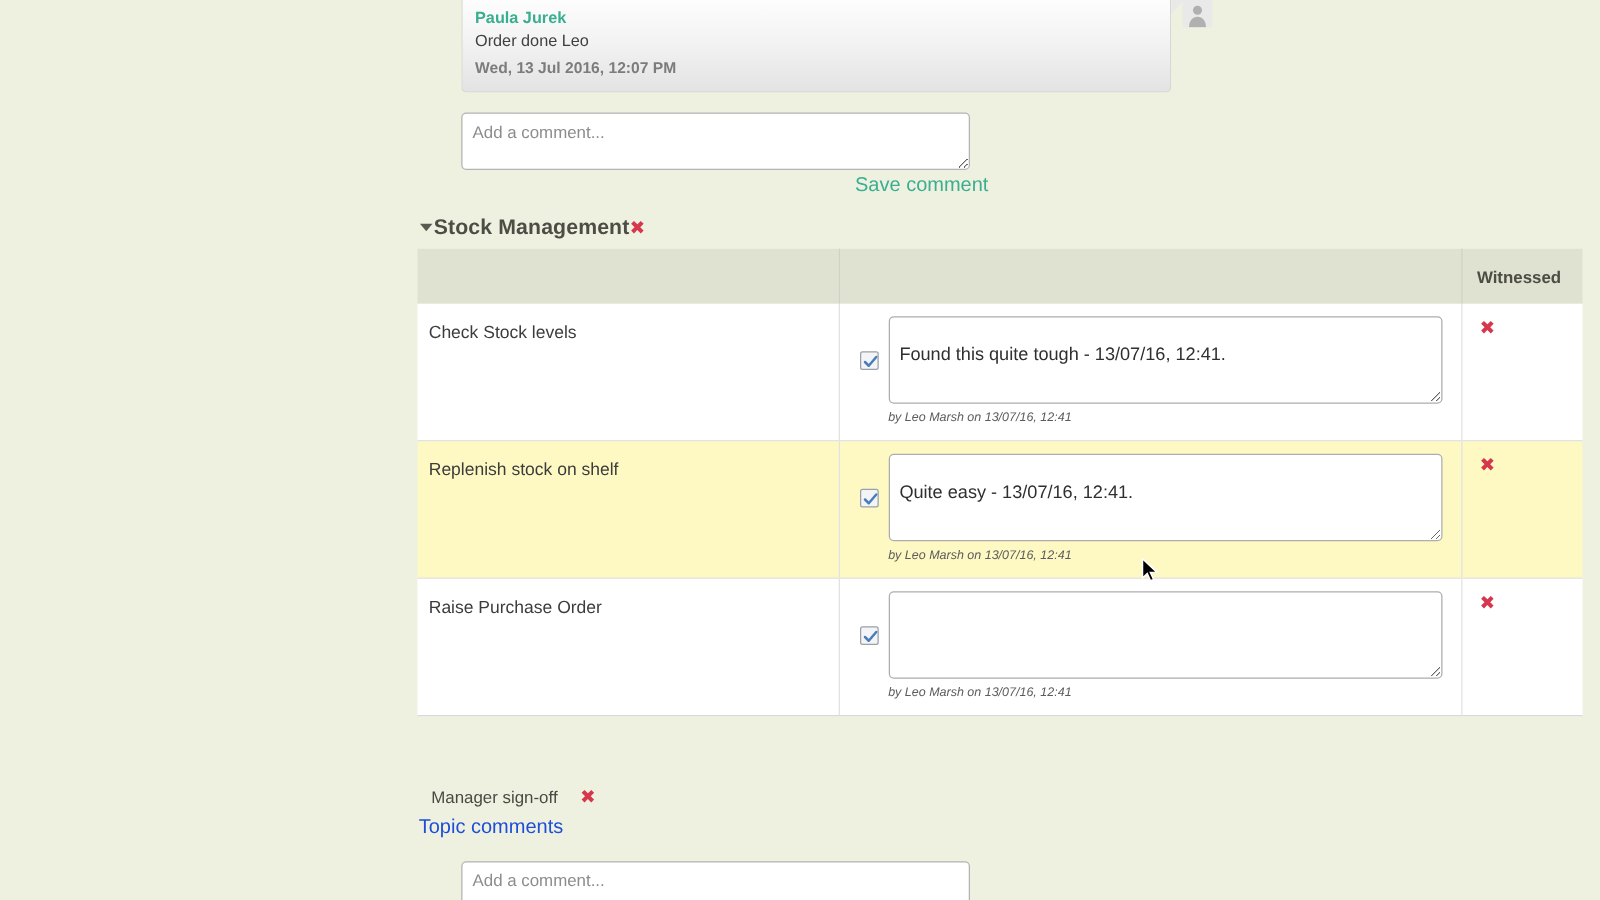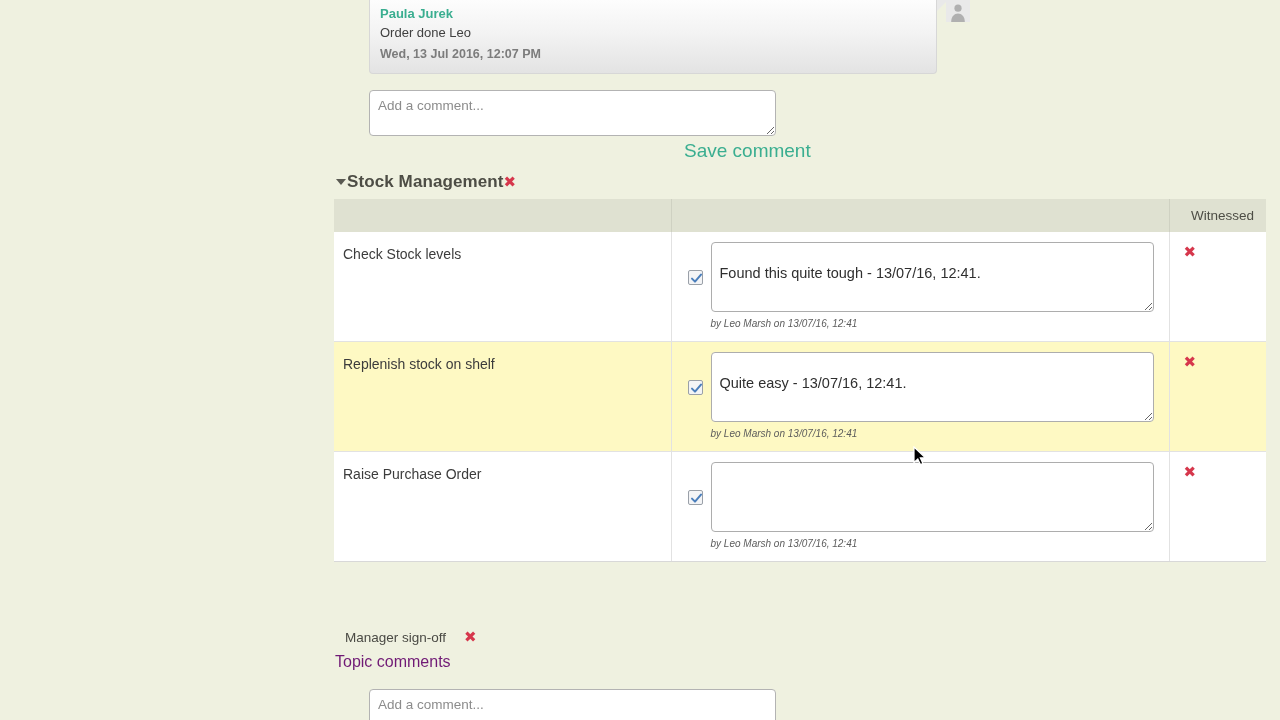--- a/index.html
+++ b/index.html
@@ -85,21 +85,21 @@
     padding: 6px 8px;
     resize: vertical;
     outline: none;
     line-height: 18px;
   }
   textarea.ta::placeholder { color: #8c8c8c; }
   .save-link {
     position: absolute;
     left: 684px; top: 140px;
     color: #3aae90;
-    font-size: 19px;
+    font-size: 16px;
     text-decoration: none;
     cursor: pointer;
   }
 
   
   .section-head {
     position: absolute;
     left: 336px; top: 171px;
     display: flex;
     align-items: center;
@@ -131,26 +131,26 @@
   
   .tbl {
     position: absolute;
     left: 334px; top: 199px;
     width: 932px;
     border-collapse: collapse;
     table-layout: fixed;
   }
   .tbl th {
     background: #dfe1d1;
-    height: 33px;
+    height: 44px;
     padding: 0 12px;
     font-size: 13.5px;
     color: #4d4d45;
-    text-align: right;
-    font-weight: normal;
+    text-align: left;
+    font-weight: bold;
     border: none;
   }
   .tbl th.c0 { width: 337px; }
   .tbl th.c1 { width: 498px; border-left: 1px solid #cfd1c2; }
   .tbl th.c2 { width: 97px;  border-left: 1px solid #cfd1c2; }
   .tbl td {
     vertical-align: top;
     border-bottom: 1px solid #e2e2e2;
     background: #ffffff;
     padding: 0;
@@ -213,21 +213,21 @@
     display: flex;
     align-items: center;
     gap: 18px;
     font-size: 13.5px;
     color: #4a4a44;
   }
   .topic-comments {
     position: absolute;
     left: 335px; top: 653px;
     font-size: 16px;
-    color: #701a75;
+    color: #1d4ed8;
   }
   .bottom-input-wrap {
     position: absolute;
     left: 369px; top: 689px;
     width: 407px;
   }
 
   
   .cursor {
     position: absolute;

